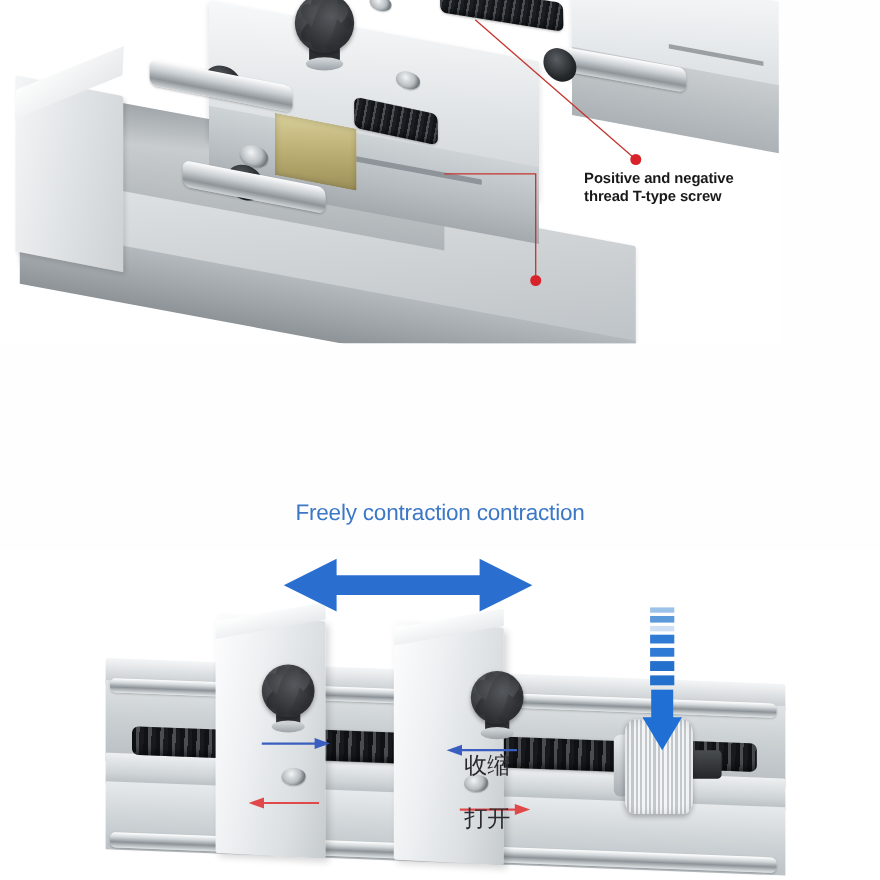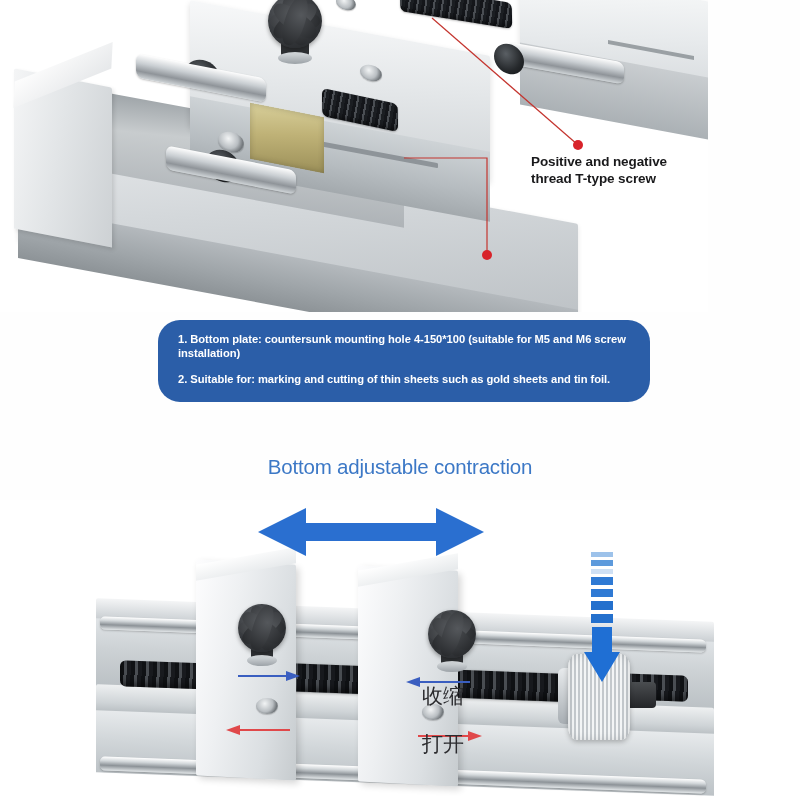--- a/index.html
+++ b/index.html
@@ -570,26 +570,22 @@
 
       <polyline points="404,158 487,158 487,253" fill="none" stroke="#c4352f" stroke-width="1.2"></polyline>
       <circle cx="487" cy="255" r="5" fill="#d8232a"></circle>
     </svg>
 
     <div class="callout-label" id="label-tscrew">Positive and negative
 thread T-type screw</div>
 
   </div>
 
-  <div id="info-box">
-    <div class="info-line" id="info-line-1">1. Bottom plate: countersunk mounting hole 4-150*100 (suitable for M5 and M6 screw installation)</div>
-    <div class="info-line" id="info-line-2">2. Suitable for: marking and cutting of thin sheets such as gold sheets and tin foil.</div>
-  </div>
-
-  <div id="section-heading">Bottom adjustable contraction</div>
+
+  <div id="section-heading">Freely contraction contraction</div>
 
   <svg id="double-arrow" viewBox="0 0 226 52">
     <polygon points="0,26 48,2 48,17 178,17 178,2 226,26 178,50 178,35 48,35 48,50" fill="#2a6fd0"></polygon>
   </svg>
 
 
   <svg id="scroll-down-arrow" viewBox="0 0 36 130">
     <rect x="7" y="0" width="22" height="5" fill="#9dc2ea"></rect>
     <rect x="7" y="8" width="22" height="6" fill="#5d9adc"></rect>
     <rect x="7" y="17" width="22" height="5" fill="#cfe0f4"></rect>

